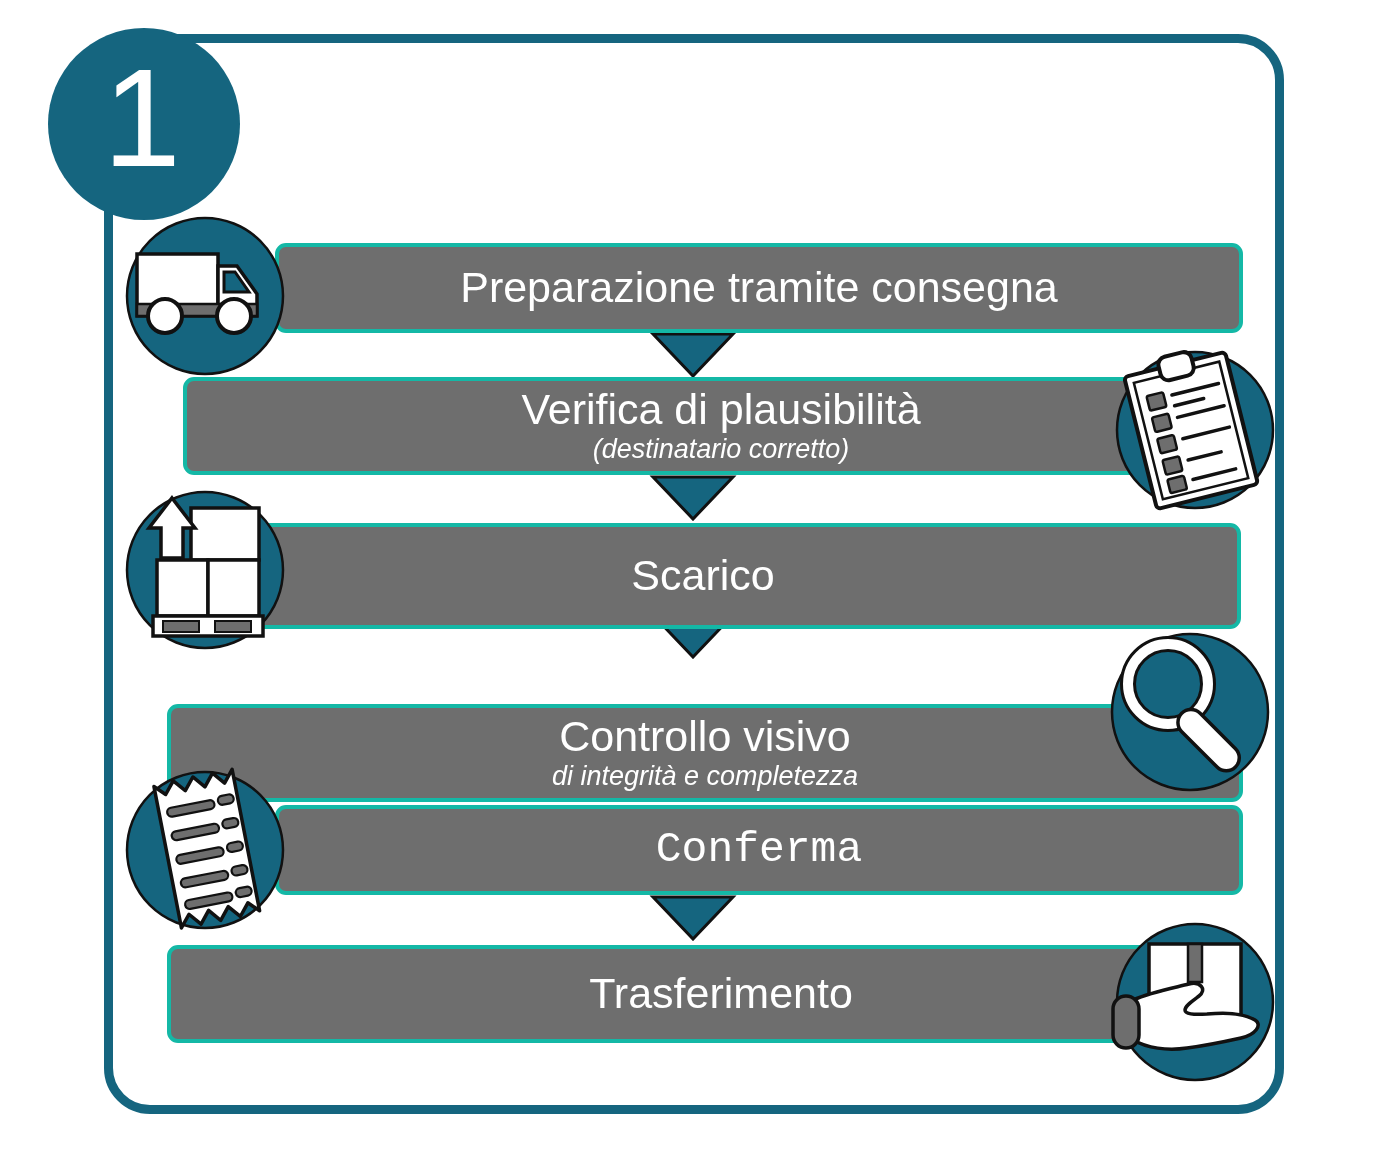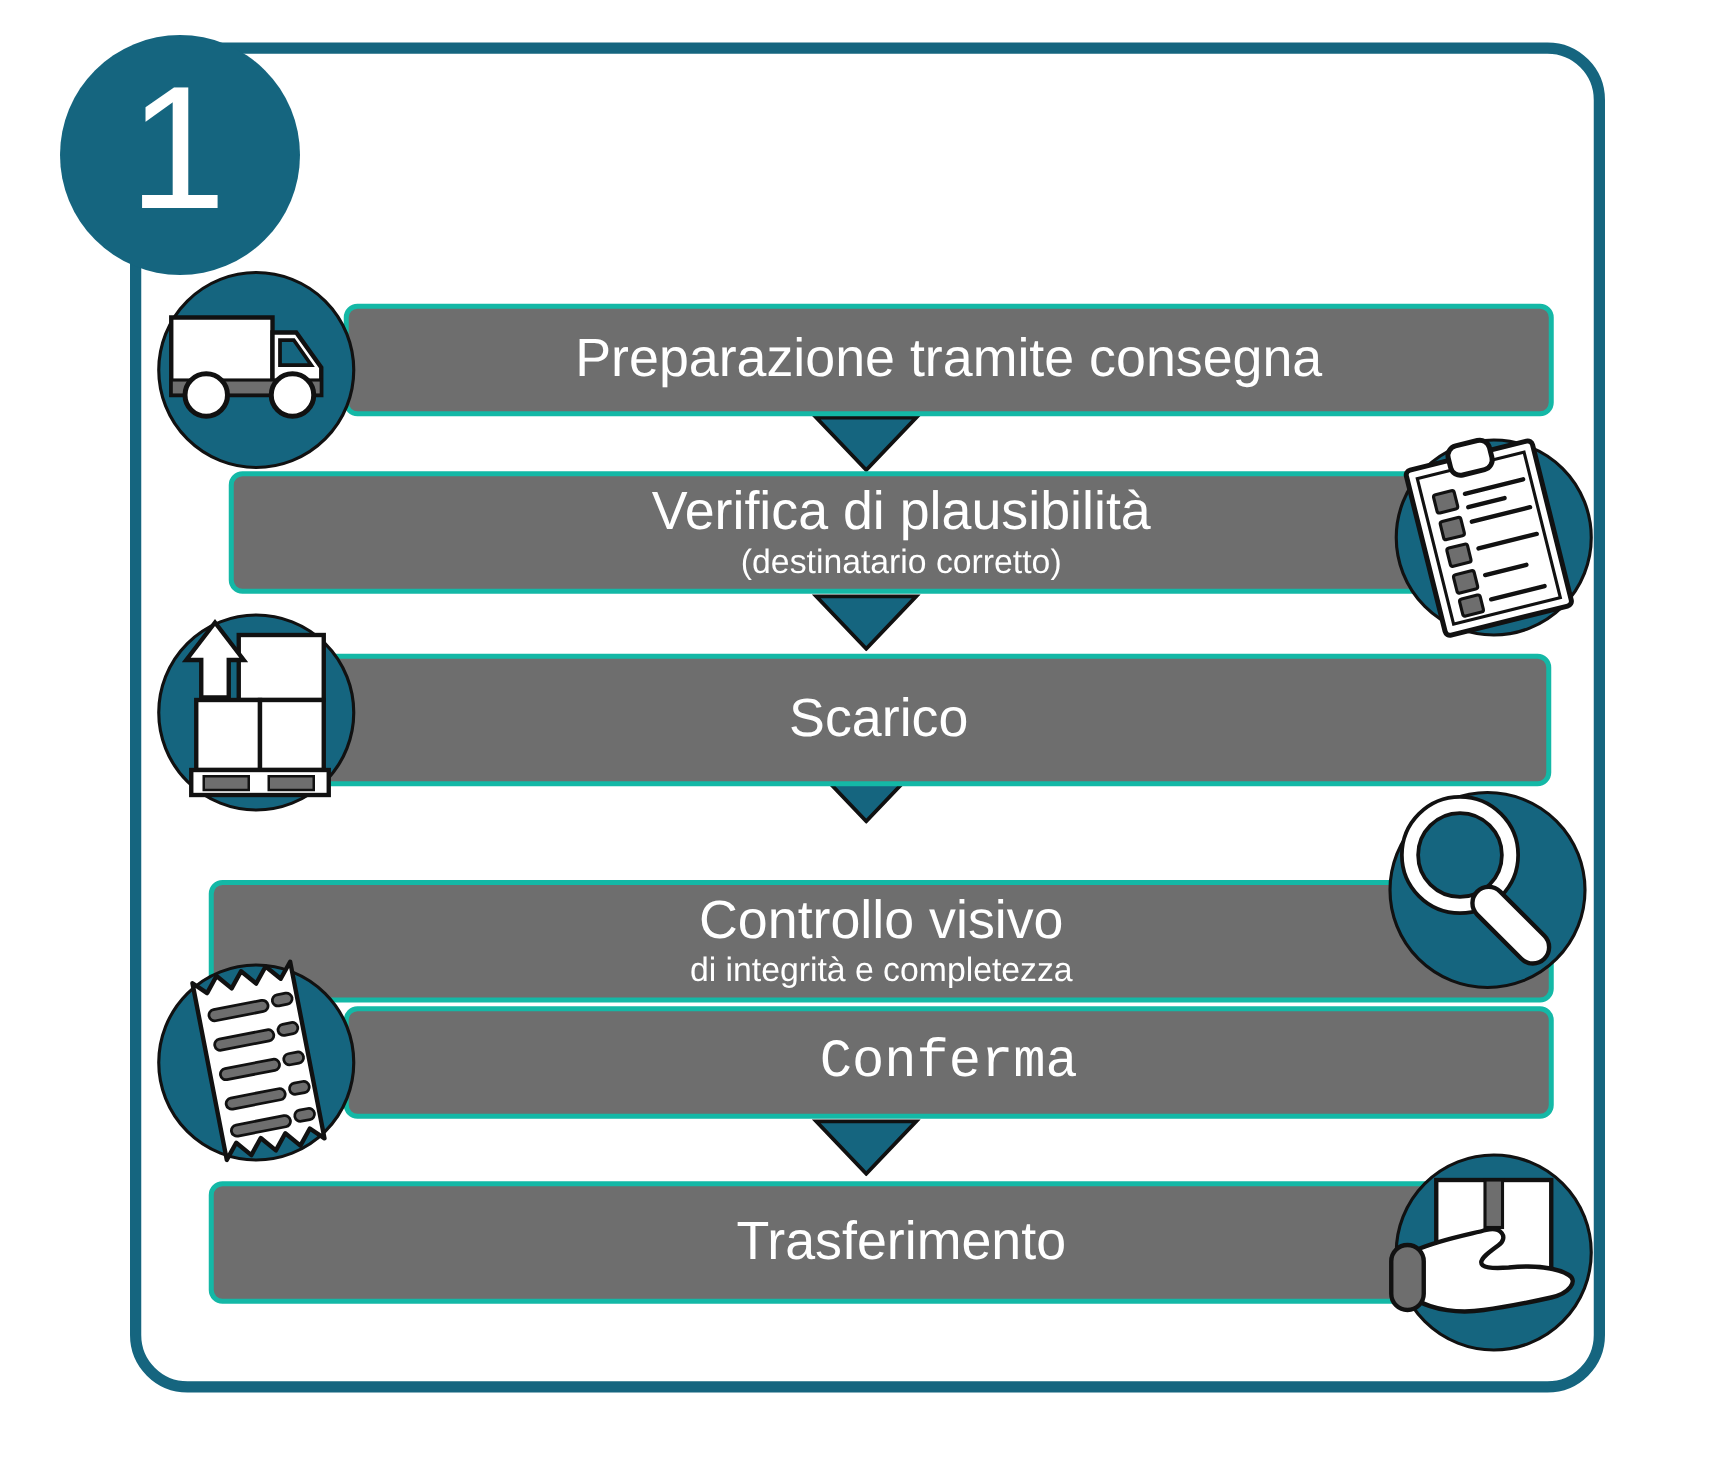--- a/index.html
+++ b/index.html
@@ -27,21 +27,21 @@
     position:absolute;background:#6e6e6e;border:4px solid #14b8a6;
     border-radius:11px;box-sizing:border-box;
     display:flex;flex-direction:column;align-items:center;justify-content:center;
     z-index:2;
   }
   .bar .title{
     color:#ffffff;font-size:43px;line-height:1.02;letter-spacing:0px;
     white-space:nowrap;
   }
   .bar .sub{
-    color:#ffffff;font-size:27px;line-height:1.05;
+    color:#ffffff;font-size:27px;font-style:italic;line-height:1.05;
     white-space:nowrap;margin-top:3px;
   }
 
   
   .bar-a{left:275px;width:968px;top:243px;height:90px;}
   .bar-b{left:167px;width:1076px;top:377px;height:98px;margin-left:16px;}
   .bar-c{left:165px;width:1076px;top:523px;height:106px;}
   .bar-d{left:167px;width:1076px;top:657px;height:98px;margin-top:47px;}
   .bar-e{left:275px;width:968px;top:805px;height:90px;font-family:Liberation Mono, monospace;}
   .bar-f{left:167px;width:1076px;top:945px;height:98px;padding-left:32px;}

